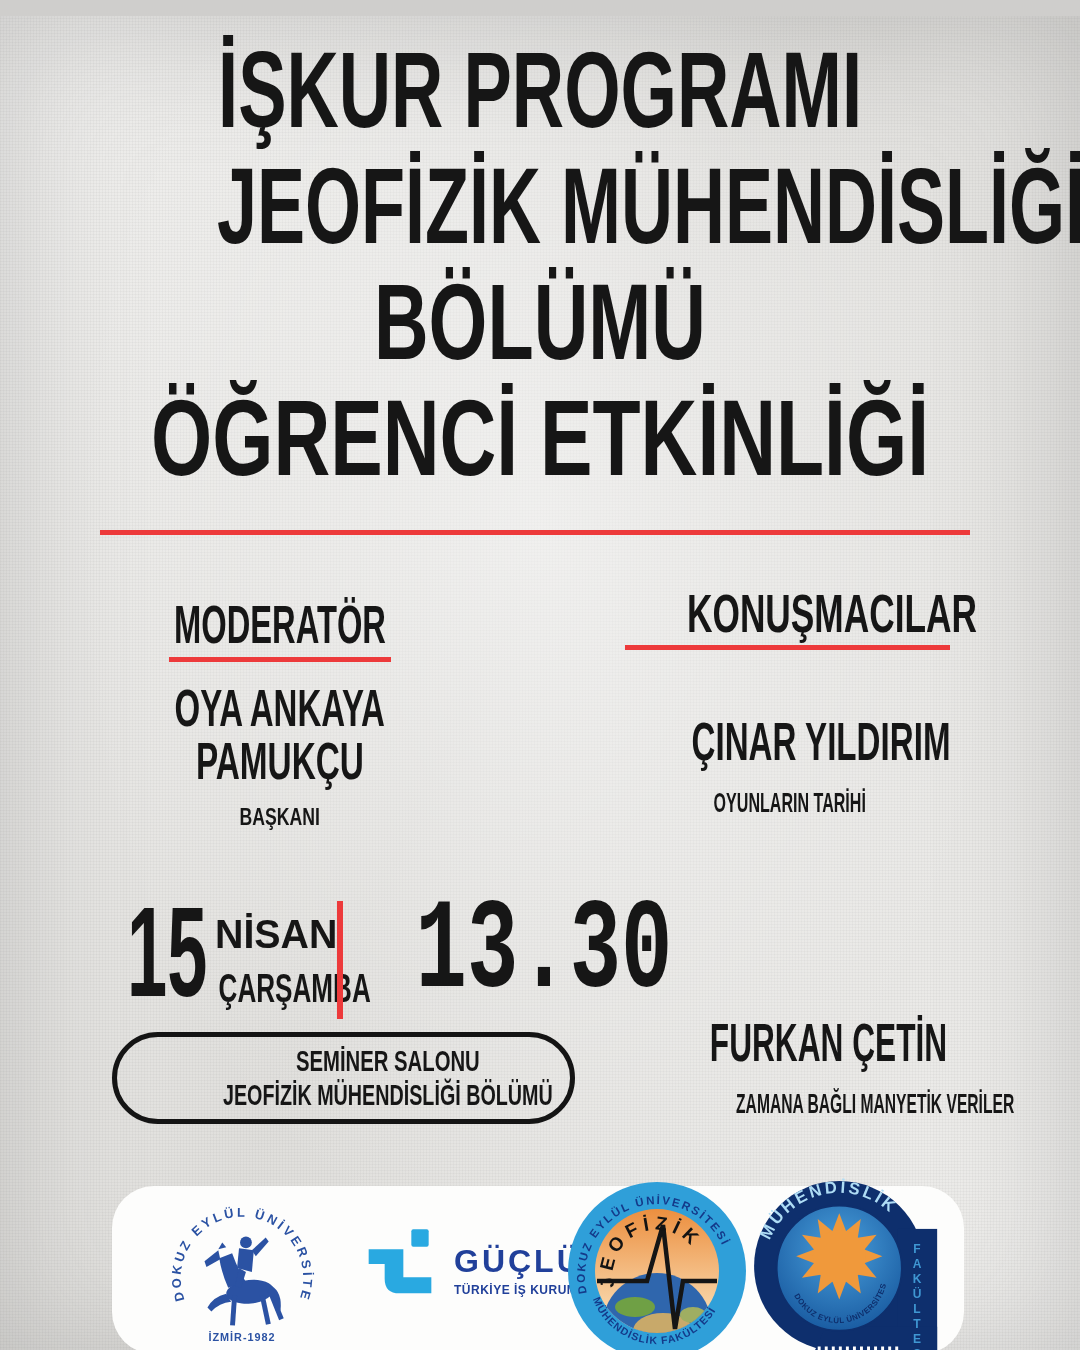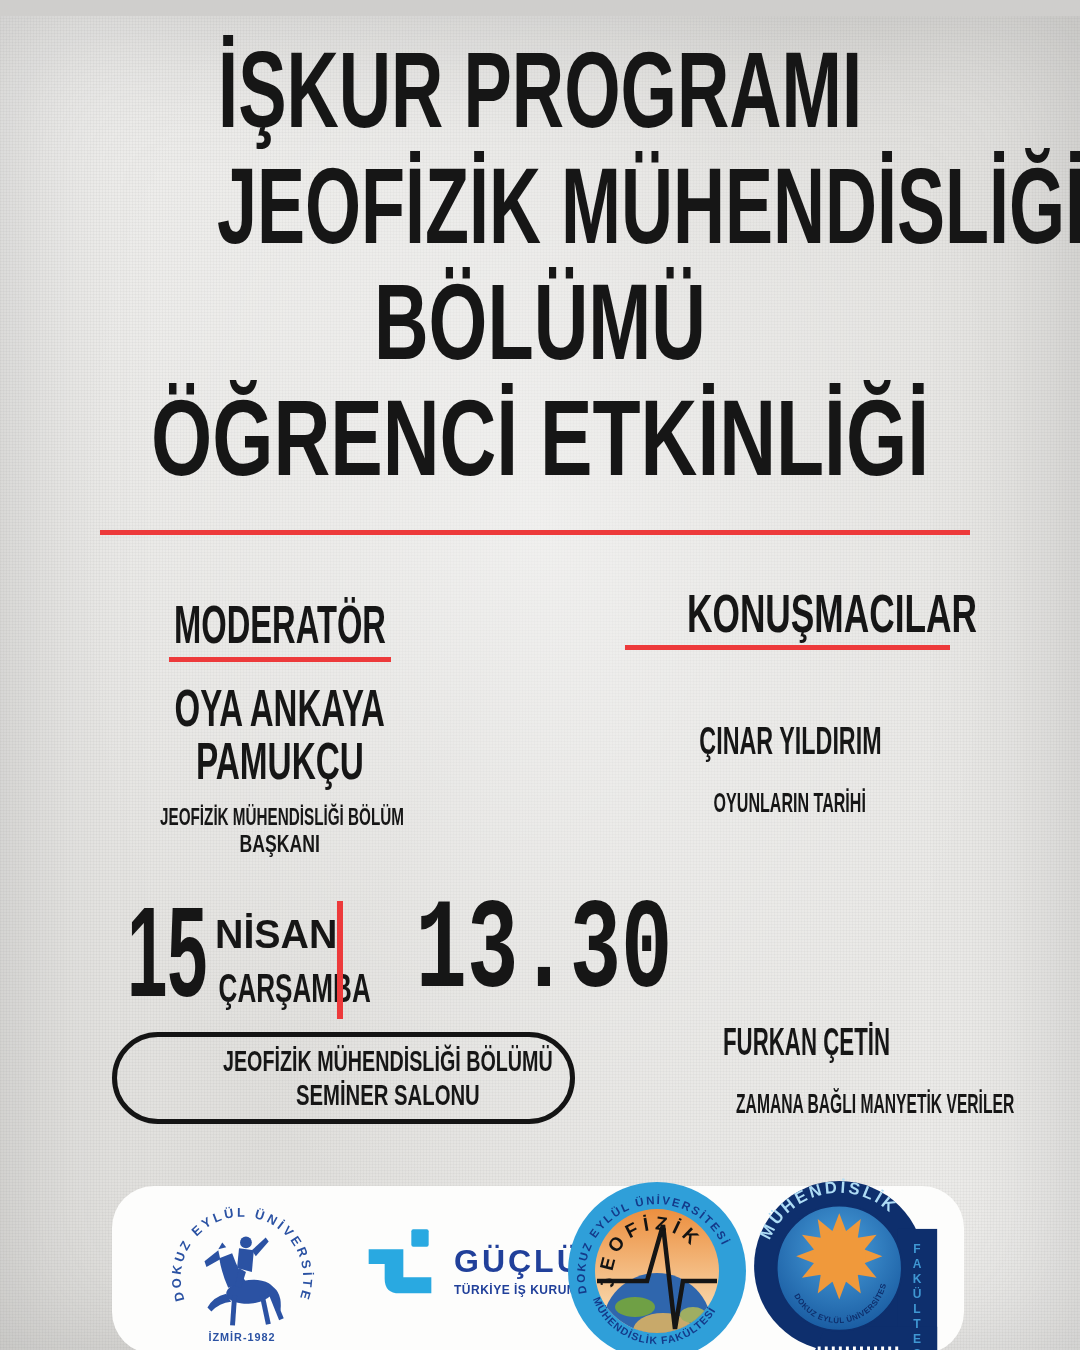--- a/index.html
+++ b/index.html
@@ -16,21 +16,21 @@
     color:#161616;
   }
   .abs{position:absolute;}
   .ctr{text-align:center;}
   .cond{display:inline-block;white-space:nowrap;font-weight:bold;transform-origin:50% 50%;}
   .titleline{font-size:108px;line-height:116px;height:116px;}
   .rule{background:#ed3a3b;}
   .headline{font-size:54px;line-height:50px;}
   .bigname{font-size:52px;line-height:53px;}
   .small{font-size:24px;line-height:27px;}
-  .spkname{font-size:38px;line-height:62px;}
+  .spkname{font-size:54px;line-height:62px;}
   .spktopic{font-size:28px;line-height:30px;margin-top:16px;}
   .bignum{font-size:128px;line-height:108px;}
   .pill{
     box-sizing:border-box;border:5px solid #141414;border-radius:46px;
     display:flex;align-items:center;padding:0 14px 0 20px;
   }
   .pilltext{flex:1;text-align:center;font-size:30px;line-height:34px;}
   .logostrip{background:#fdfdfc;border-radius:42px;}
   .iskur-wrap{display:flex;align-items:center;gap:12px;}
   .iskur-name{font-size:32px;font-weight:bold;letter-spacing:3px;color:#21409a;line-height:34px;}
@@ -57,21 +57,20 @@
 
   <div class="abs ctr" style="left:90px;top:583px;width:380px;">
     <div class="headline"><span class="cond" style="transform: scaleX(0.605714);">MODERATÖR</span></div>
   </div>
   <div class="abs rule" style="left:169px;top:641px;width:222px;height:5px;"></div>
   <div class="abs ctr" style="left:90px;top:666px;width:380px;">
     <div class="bigname"><span class="cond" style="transform: scaleX(0.634441);">OYA ANKAYA</span></div>
     <div class="bigname"><span class="cond" style="transform: scaleX(0.641221);">PAMUKÇU</span></div>
   </div>
   <div class="abs ctr" style="left:90px;top:787px;width:380px;">
-    <div class="small"><span class="cond" style="transform: scaleX(0.635417);">JEOFİZİK MÜHENDİSLİĞİ BÖLÜM</span></div>
     <div class="small"><span class="cond" style="transform: scaleX(0.733945);">BAŞKANI</span></div>
   </div>
 
   <div class="abs ctr" style="left:610px;top:572px;width:360px;">
     <div class="headline"><span class="cond" style="transform: scaleX(0.653153);">KONUŞMACILAR</span></div>
   </div>
   <div class="abs rule" style="left:625px;top:629px;width:325px;height:5px;"></div>
 
   <div class="abs ctr" style="left:610px;top:694px;width:360px;">
     <div class="spkname"><span class="cond" style="transform: scaleX(0.613687);">ÇINAR YILDIRIM</span></div>
@@ -95,22 +94,22 @@
   <div class="abs ctr" style="left:352px;top:882px;width:240px;font-family:Liberation Mono, monospace;">
     <div class="bignum"><span class="cond" style="transform: scaleX(0.66875);">13.30</span></div>
   </div>
 
   <div class="abs pill" style="left:112px;top:1016px;width:463px;height:92px;">
     <svg width="44" height="56" viewBox="0 0 24 30">
       <path d="M12 2.5 C7.8 2.5 4.6 5.8 4.6 9.8 C4.6 15 12 23.5 12 23.5 C12 23.5 19.4 15 19.4 9.8 C19.4 5.8 16.2 2.5 12 2.5 Z" fill="none" stroke="#141414" stroke-width="1.9"></path>
       <circle cx="12" cy="9.6" r="3" fill="none" stroke="#141414" stroke-width="1.9"></circle>
     </svg>
     <div class="pilltext">
+      <div><span class="cond" style="transform: scaleX(0.676471);">SEMİNER SALONU</span></div>
       <div><span class="cond" style="transform: scaleX(0.657371);">JEOFİZİK MÜHENDİSLİĞİ BÖLÜMÜ</span></div>
-      <div><span class="cond" style="transform: scaleX(0.676471);">SEMİNER SALONU</span></div>
     </div>
   </div>
 
   <div class="abs logostrip" style="left:112px;top:1170px;width:852px;height:168px;"></div>
 
   <svg class="abs" style="left:163px;top:1177px;" width="158" height="160" viewBox="0 0 160 162">
     <defs>
         <path id="deuArc" d="M 22,108 A 62,62 0 1 1 138,108" fill="none"></path>
       </defs>
     <text font-size="13" font-weight="bold" fill="#2b52a3" letter-spacing="3">

